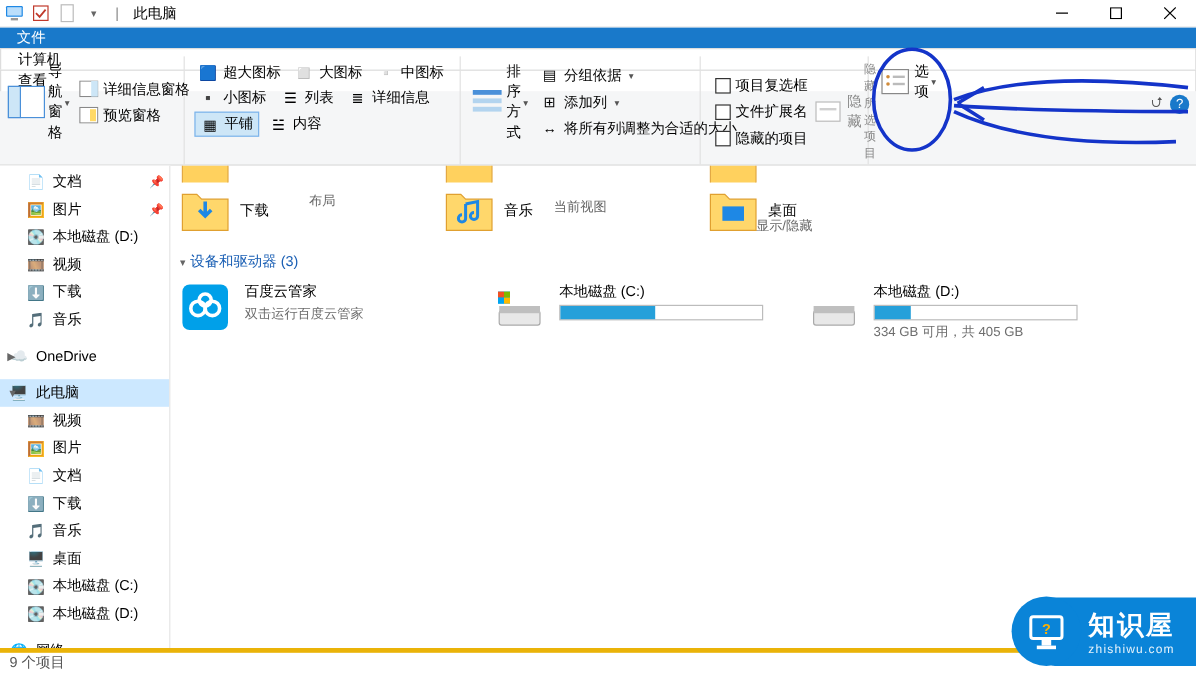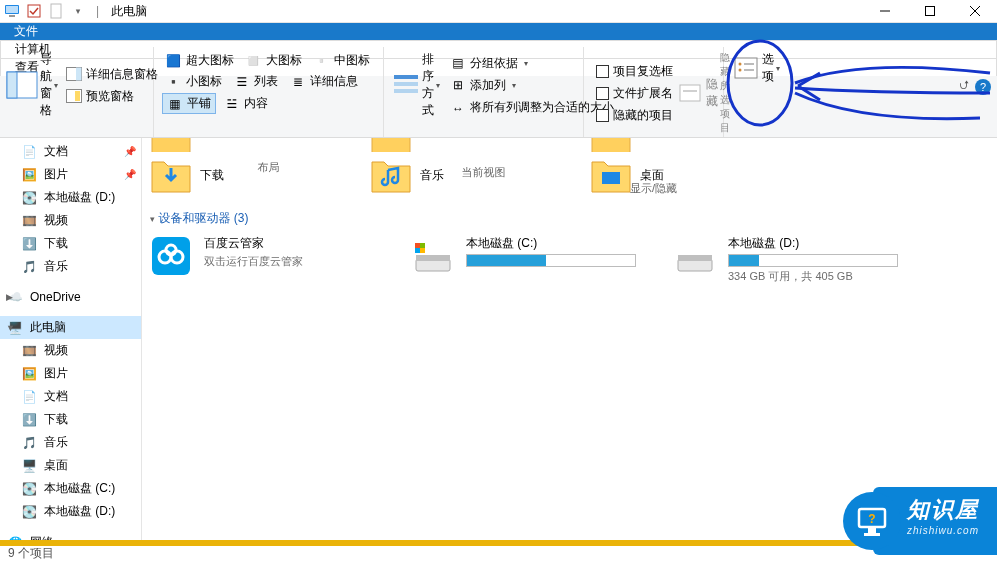--- a/index.html
+++ b/index.html
@@ -56,29 +56,29 @@
 .section-header .tri { color: #666; font-size: 9px; }
 .device-row { display: flex; gap: 42px; padding: 4px 0; }
 .device-item { display: flex; gap: 12px; width: 220px; }
 .device-icon { width: 42px; height: 42px; display: flex; align-items: center; justify-content: center; }
 .device-info { display: flex; flex-direction: column; gap: 2px; flex: 1; }
 .device-bar { width: 170px; height: 13px; border: 1px solid #bcbcbc; background: #fff; position: relative; }
 .device-bar-fill { height: 100%; background: #26a0da; }
 .device-sub { color: #6d6d6d; font-size: 11px; }
 
 
-.statusbar { height: 21px; border-top: 6px solid #eab308; display: flex; align-items: center; padding: 0 8px; color: #555; }
+.statusbar { height: 21px; border-top: 4px solid #eab308; display: flex; align-items: center; padding: 0 8px; color: #555; }
 
 
 .annotation { position: absolute; top: 38px; left: 720px; pointer-events: none; }
 
 
 .badge { position: absolute; right: 0; bottom: 6px; display: flex; align-items: center; }
 .badge-circle { width: 58px; height: 58px; border-radius: 50%; background: #0a84d8; display: flex; align-items: center; justify-content: center; z-index: 2; }
-.badge-bar { background: #0a84d8; color: #fff; padding: 8px 18px 19px 34px; margin-left: -28px; border-radius: 6px 0 0 6px; font-style: italic; }
+.badge-bar { background: #0a84d8; color: #fff; padding: 8px 18px 8px 34px; margin-left: -28px; border-radius: 6px 0 0 6px; }
 .badge-bar .big { font-size: 22px; font-weight: bold; letter-spacing: 2px; }
 .badge-bar .small { font-size: 10px; letter-spacing: 1px; opacity: 0.9; }
 
 
 .folder-svg { width: 100%; height: 100%; }
 </style>
 </head>
 <body>
 
 <div class="titlebar">

